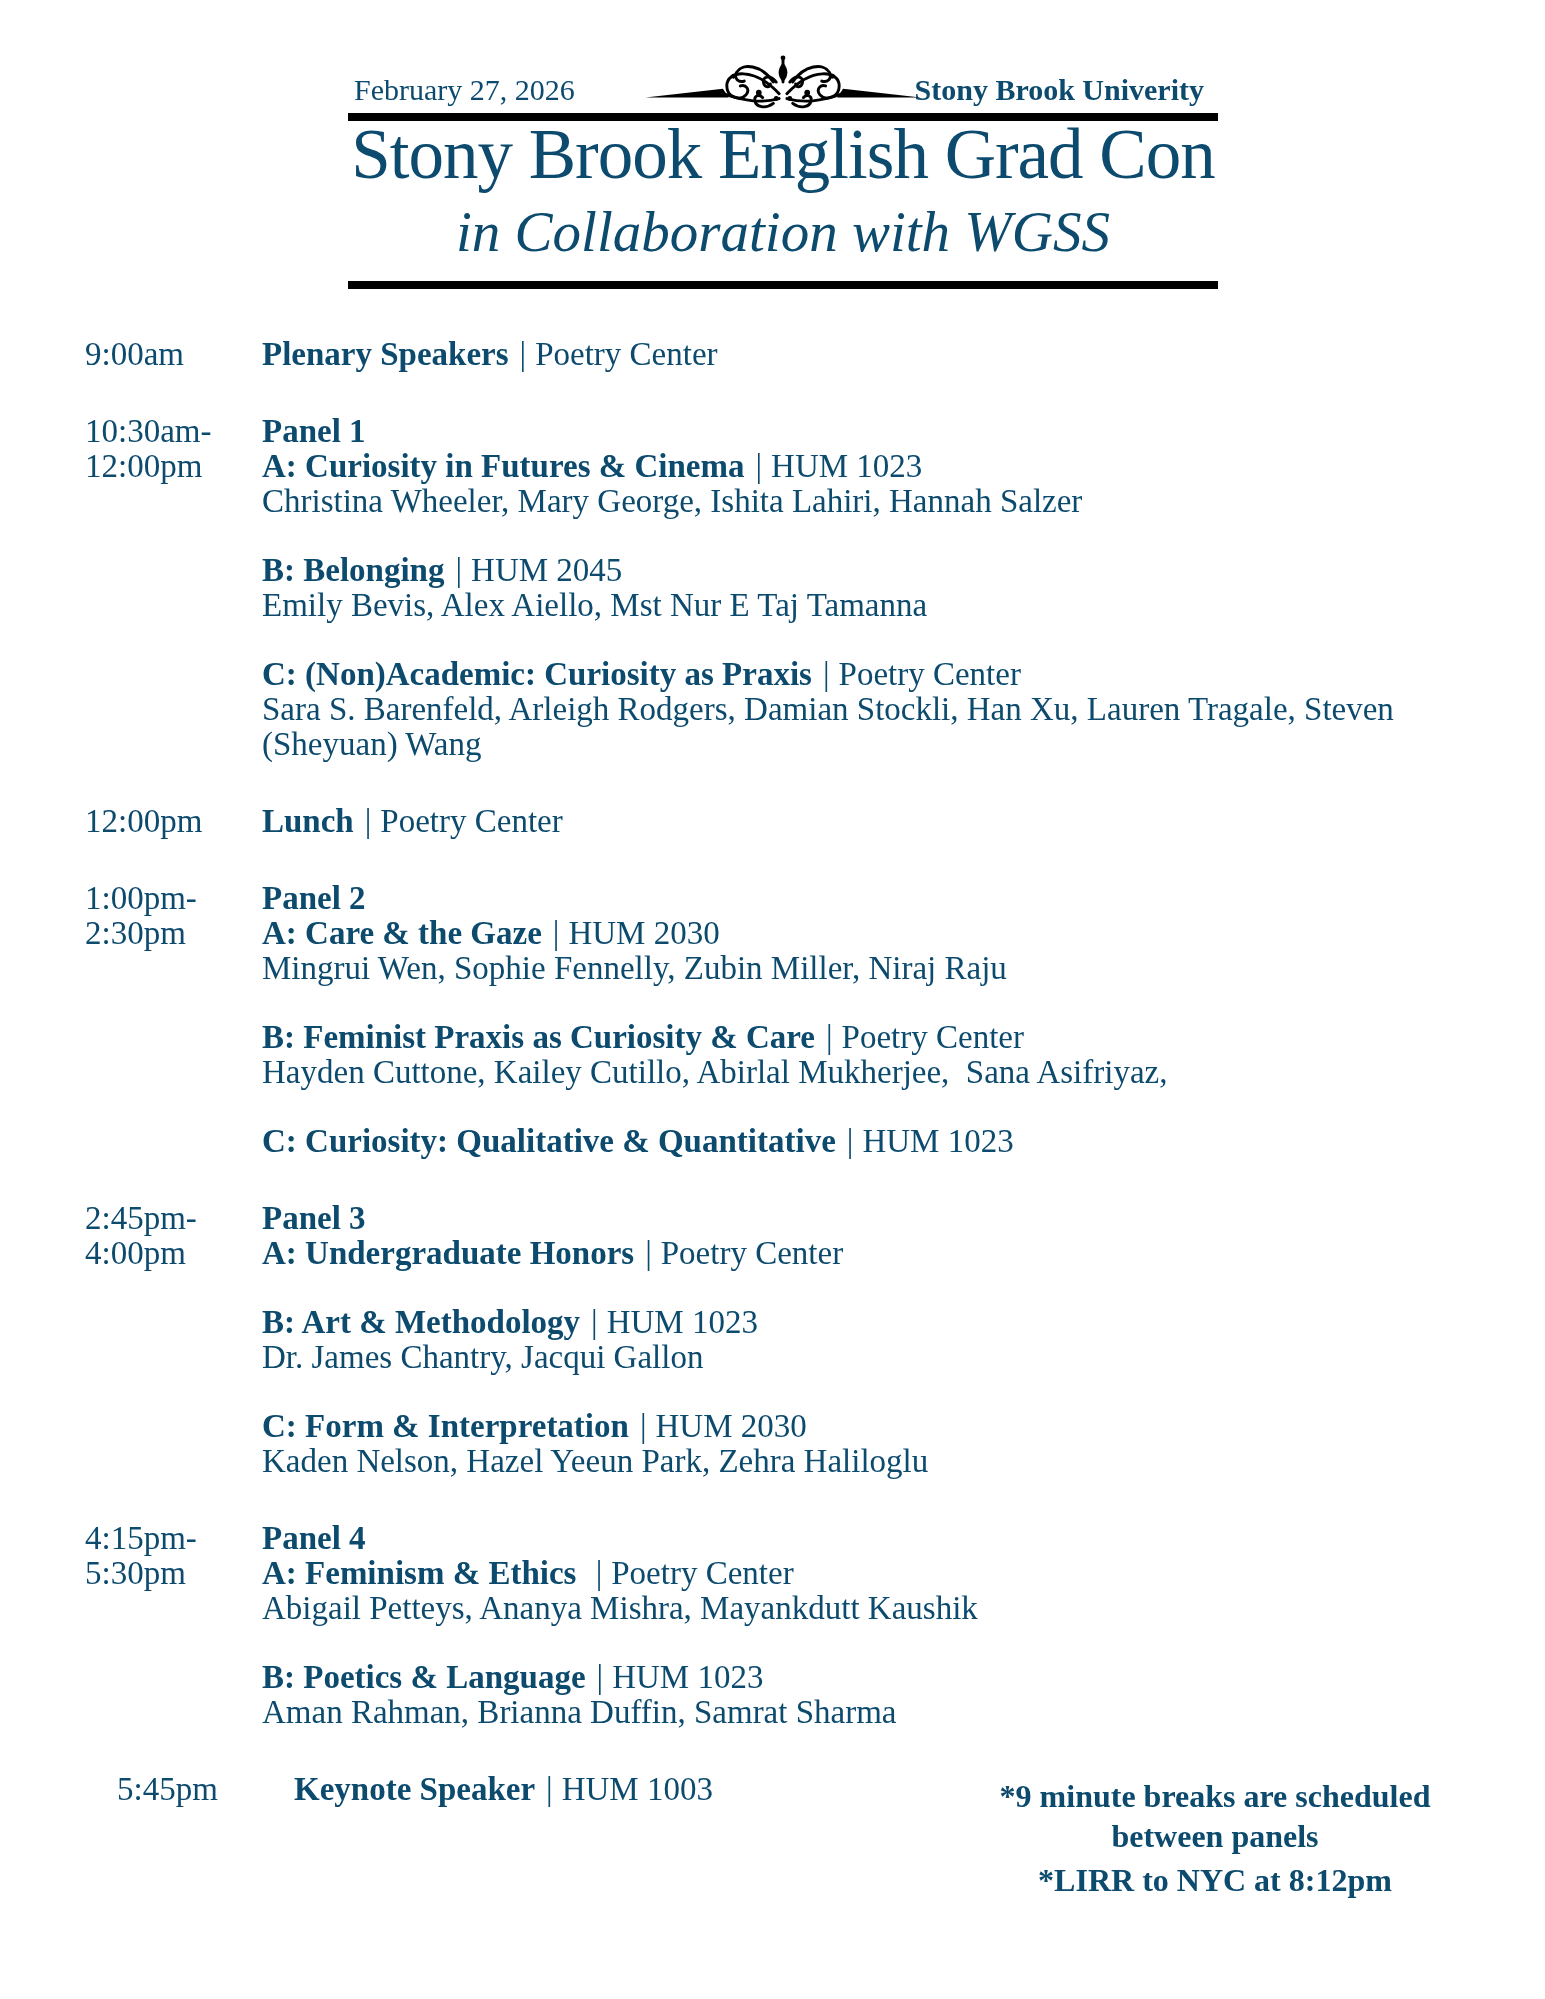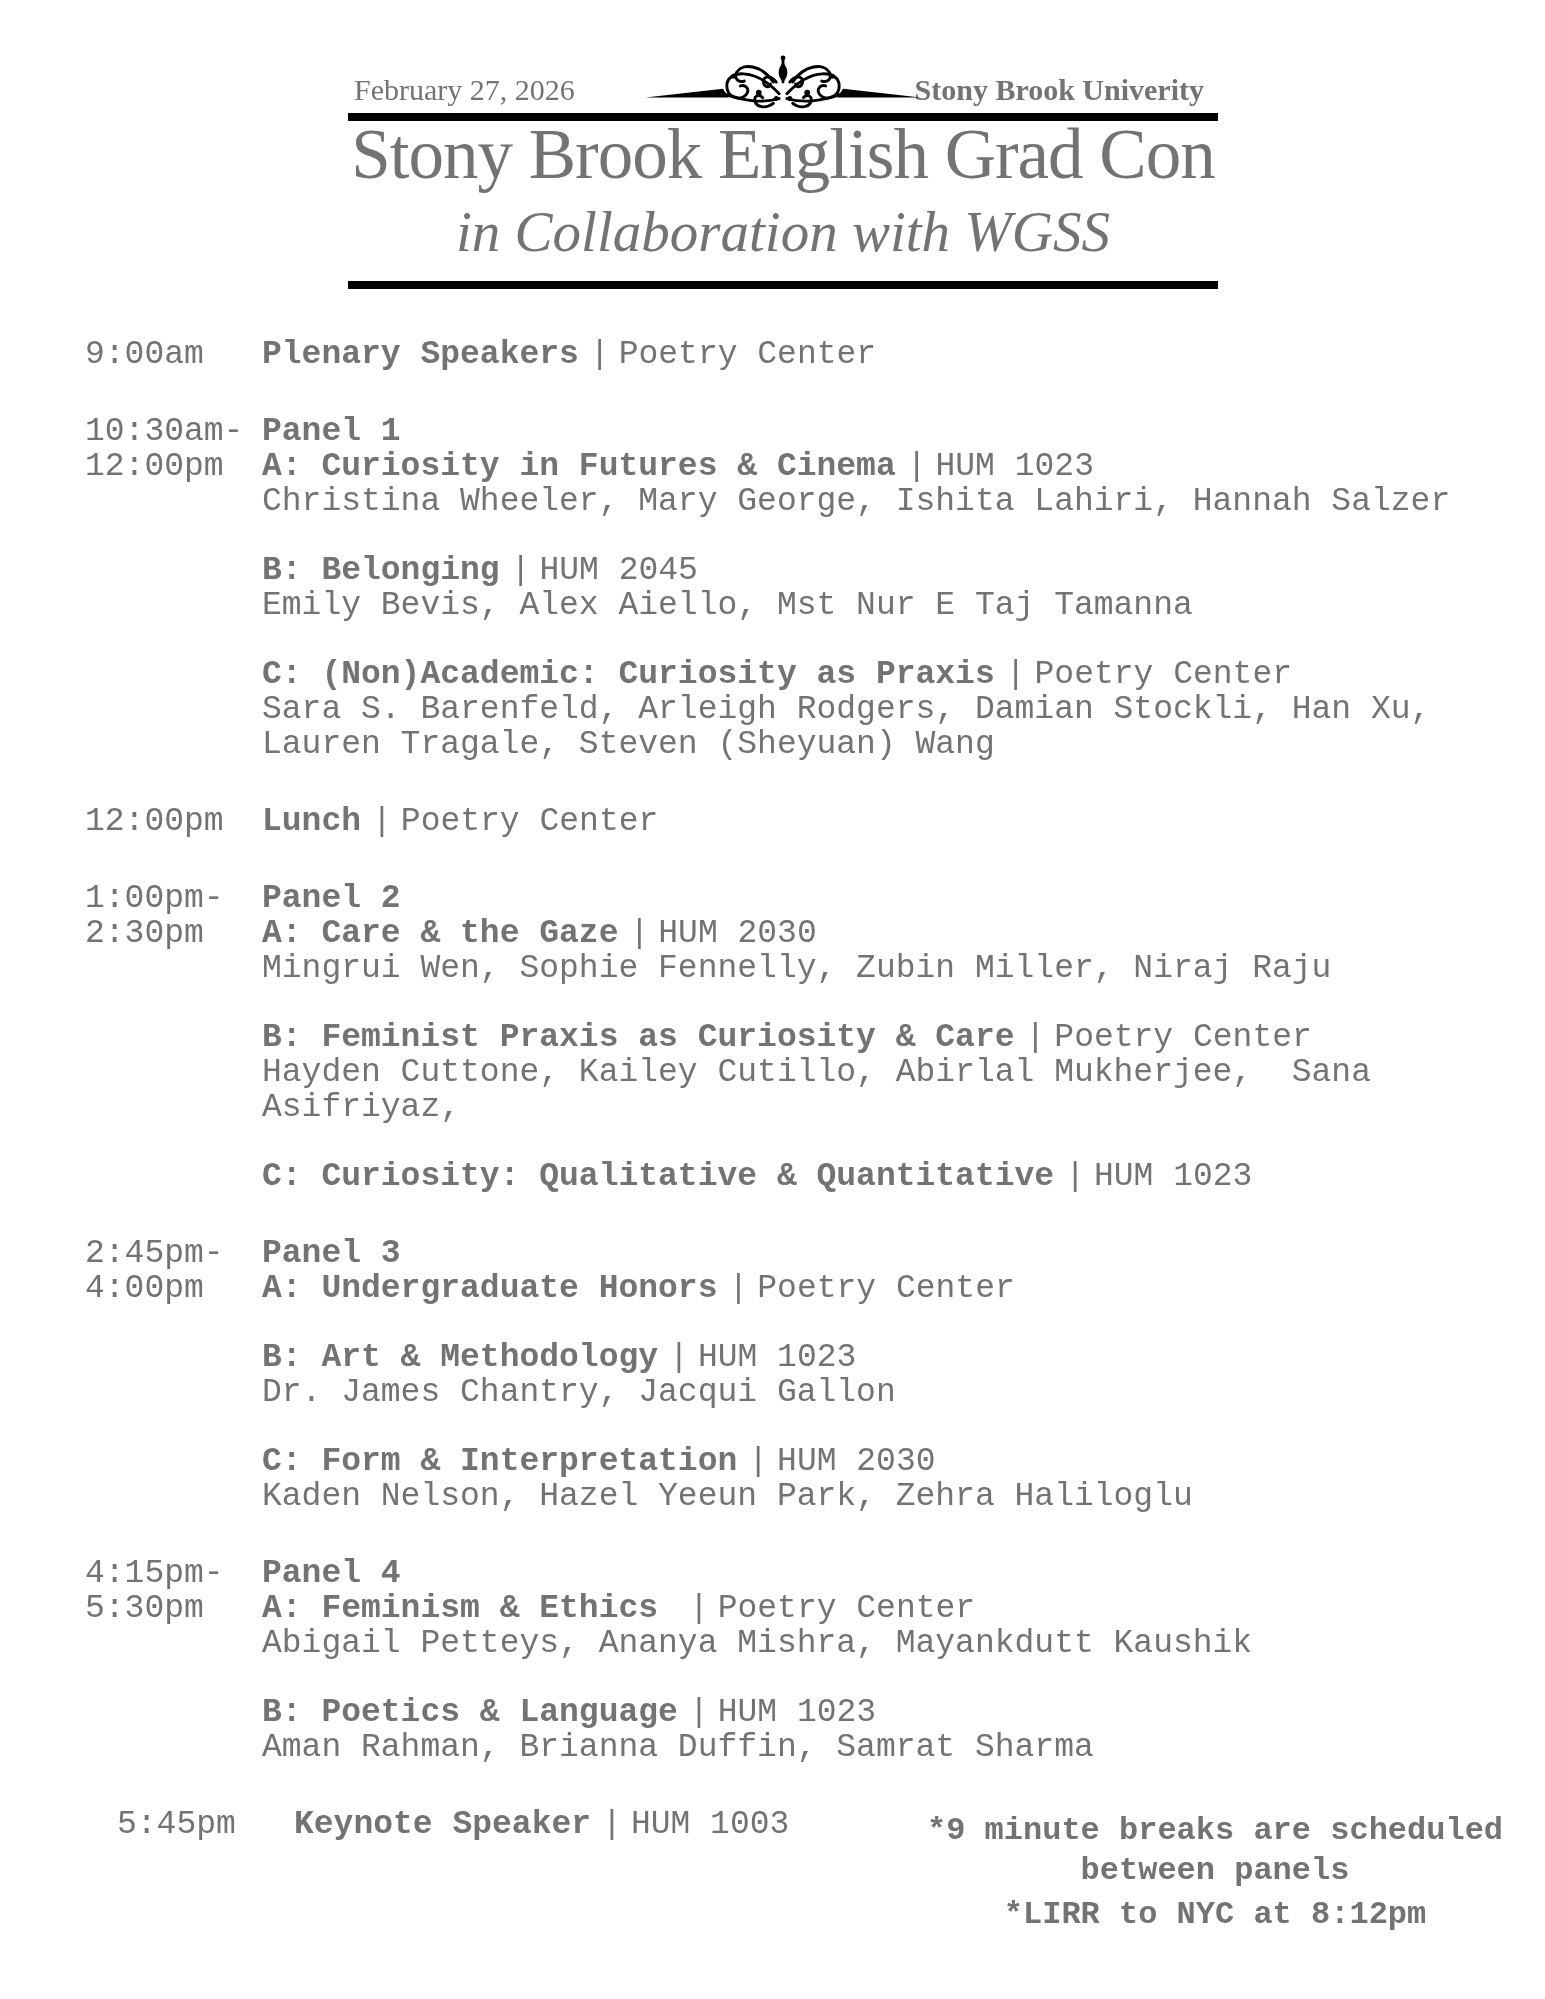--- a/index.html
+++ b/index.html
@@ -1,19 +1,19 @@
 <!DOCTYPE html>
 <html><head>
 <meta charset="utf-8">
 <style>
   html,body {margin:0; padding:0; background:#ffffff;}
   .page {
     position:relative;
     width:1545px; height:1999px;
-    background:#ffffff; color:#737373;
+    background:#ffffff; color:#0c4a6e;
     font-family:"Liberation Serif", serif;
     overflow:hidden;
   }
   
   .header {width:870px; margin-left:348px; padding-top:45px;}
   .header-top {
     position:relative; height:62px;
     display:flex; justify-content:space-between; align-items:flex-end;
   }
   .date {font-size:30px; line-height:34px; padding-left:6px;}
@@ -27,21 +27,21 @@
   .title {
     font-size:71px; line-height:66px; text-align:center;
     margin-top:0; letter-spacing:-1px; white-space:nowrap;
   }
   .subtitle {
     font-size:57px; line-height:58px; text-align:center;
     font-style:italic; margin-top:16px; white-space:nowrap;
   }
   
   .schedule {margin-top:48px;}
-  .row {display:flex; margin-bottom:42px; font-size:33px; line-height:35px;font-family:Liberation Mono, monospace;}
+  .row {display:flex; margin-bottom:42px; font-size:33px; line-height:35px;}
   .time {flex:0 0 177px; margin-left:85px;}
   .content {flex:1; max-width:1205px;}
   .panel-label {font-weight:bold;}
   .session {margin-bottom:34px;}
   .session:last-child {margin-bottom:0;}
   .stitle {font-weight:bold; white-space:pre-wrap;margin-top:30px;}
   .sep {padding:0 9px 0 11px; font-weight:normal;}
   .speakers {white-space:pre-wrap;}
   
   .footnotes {

